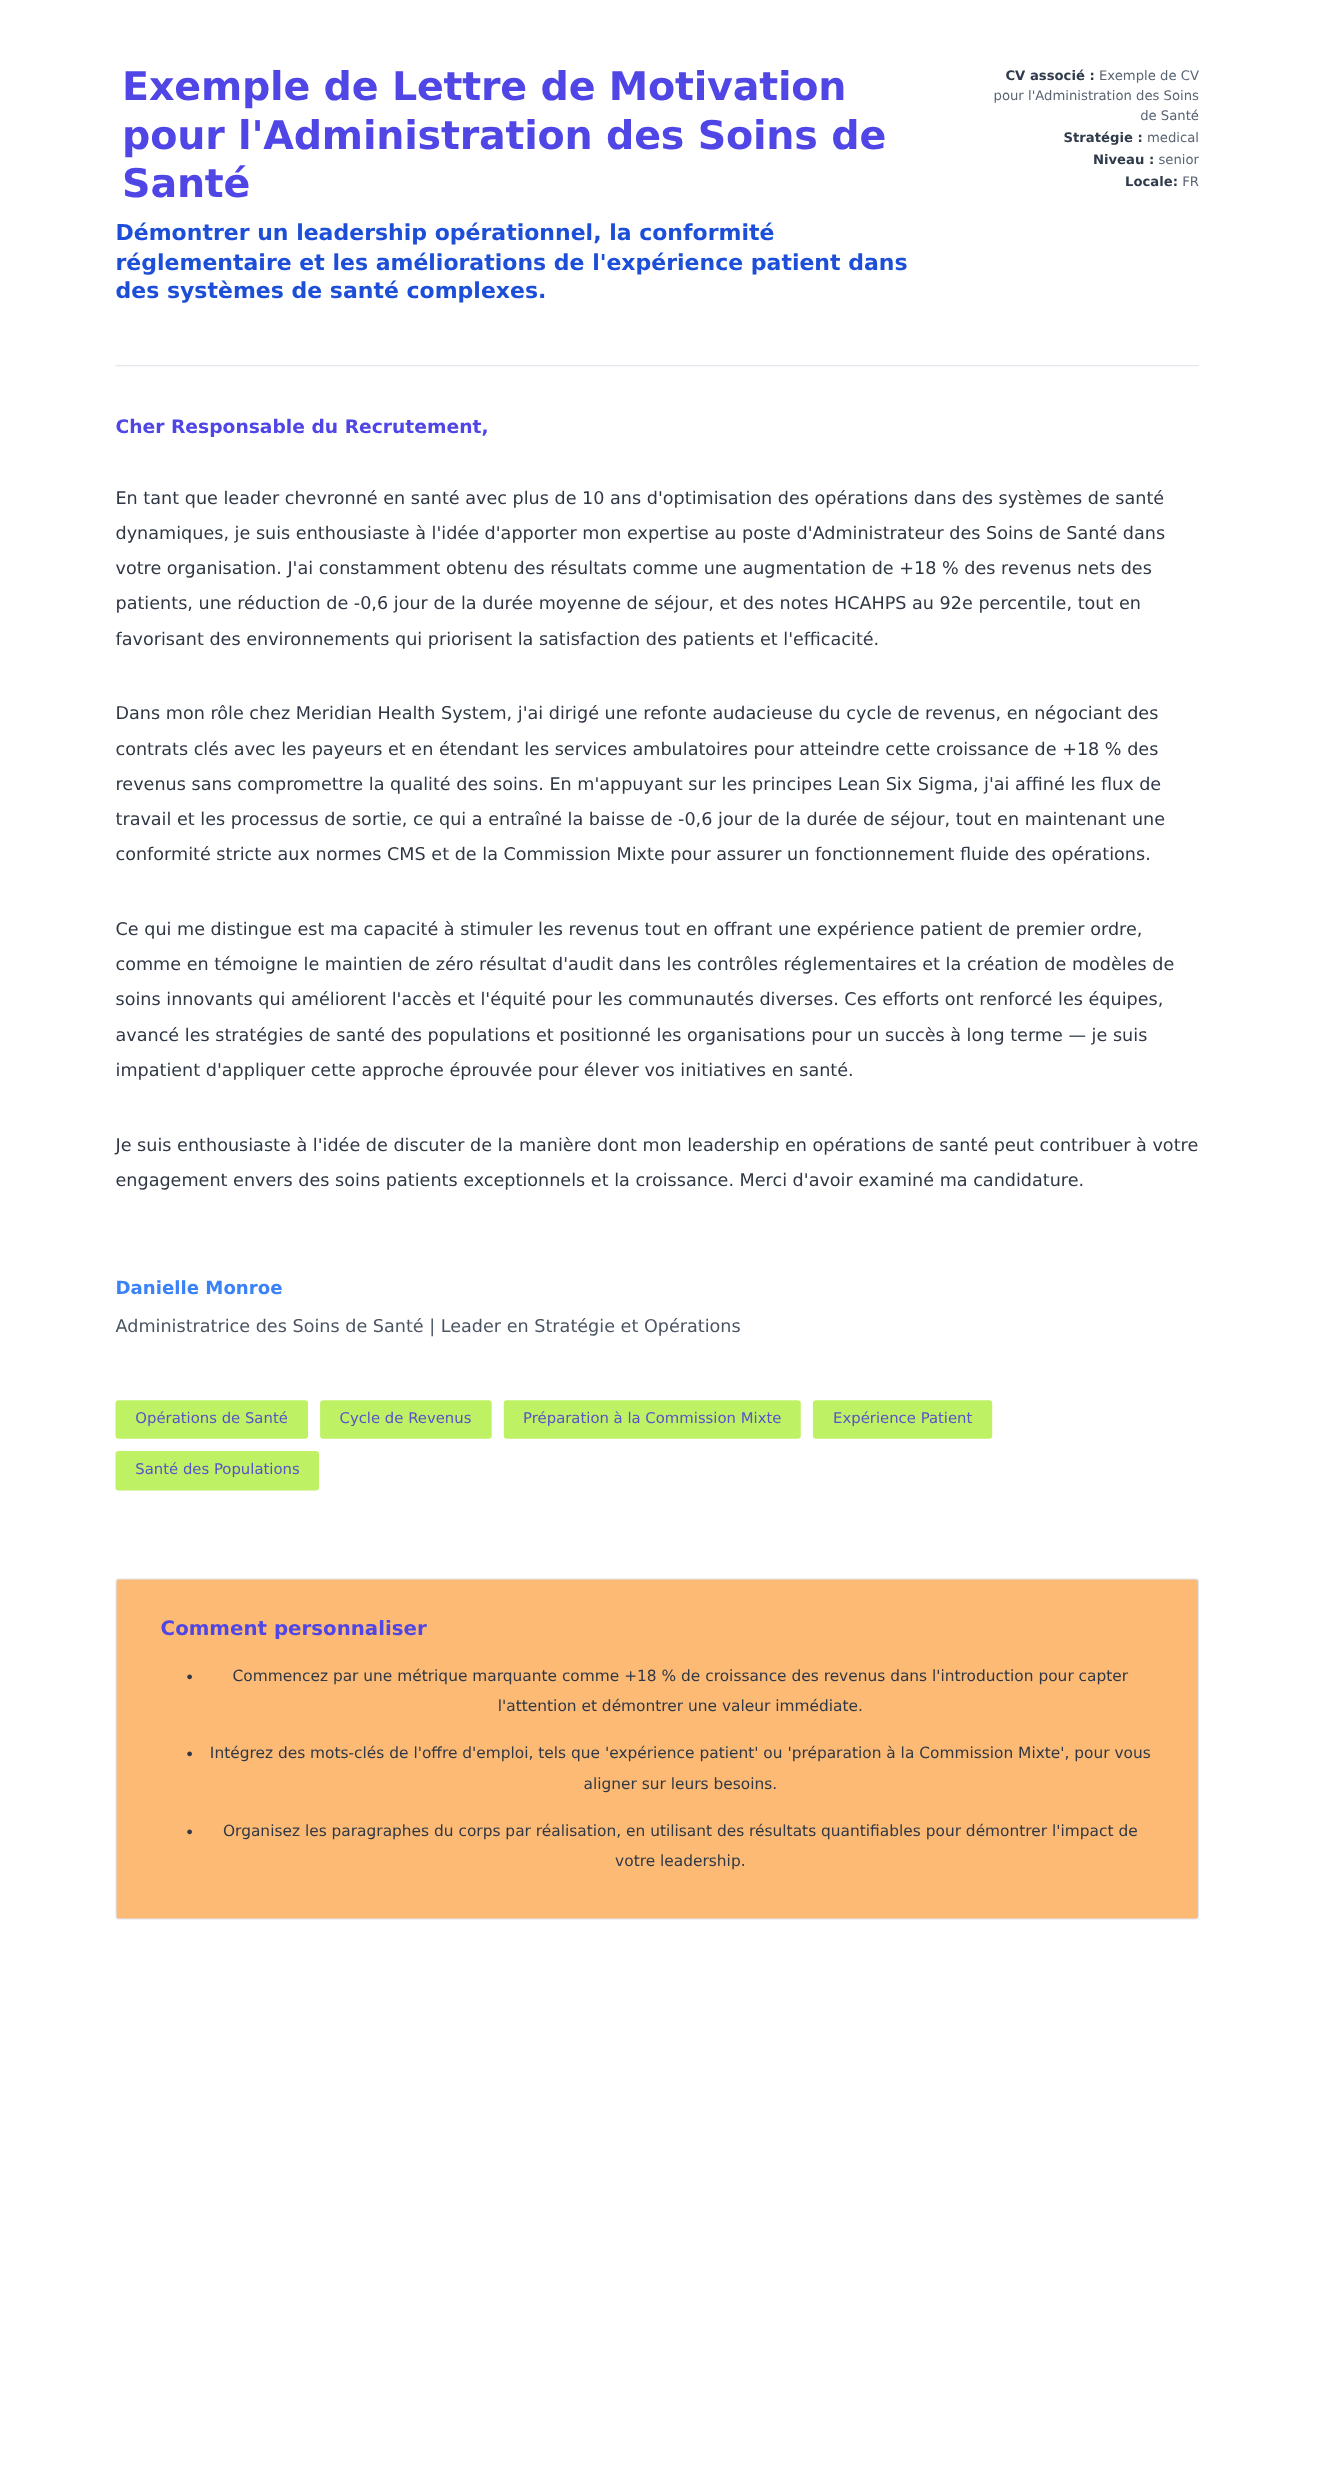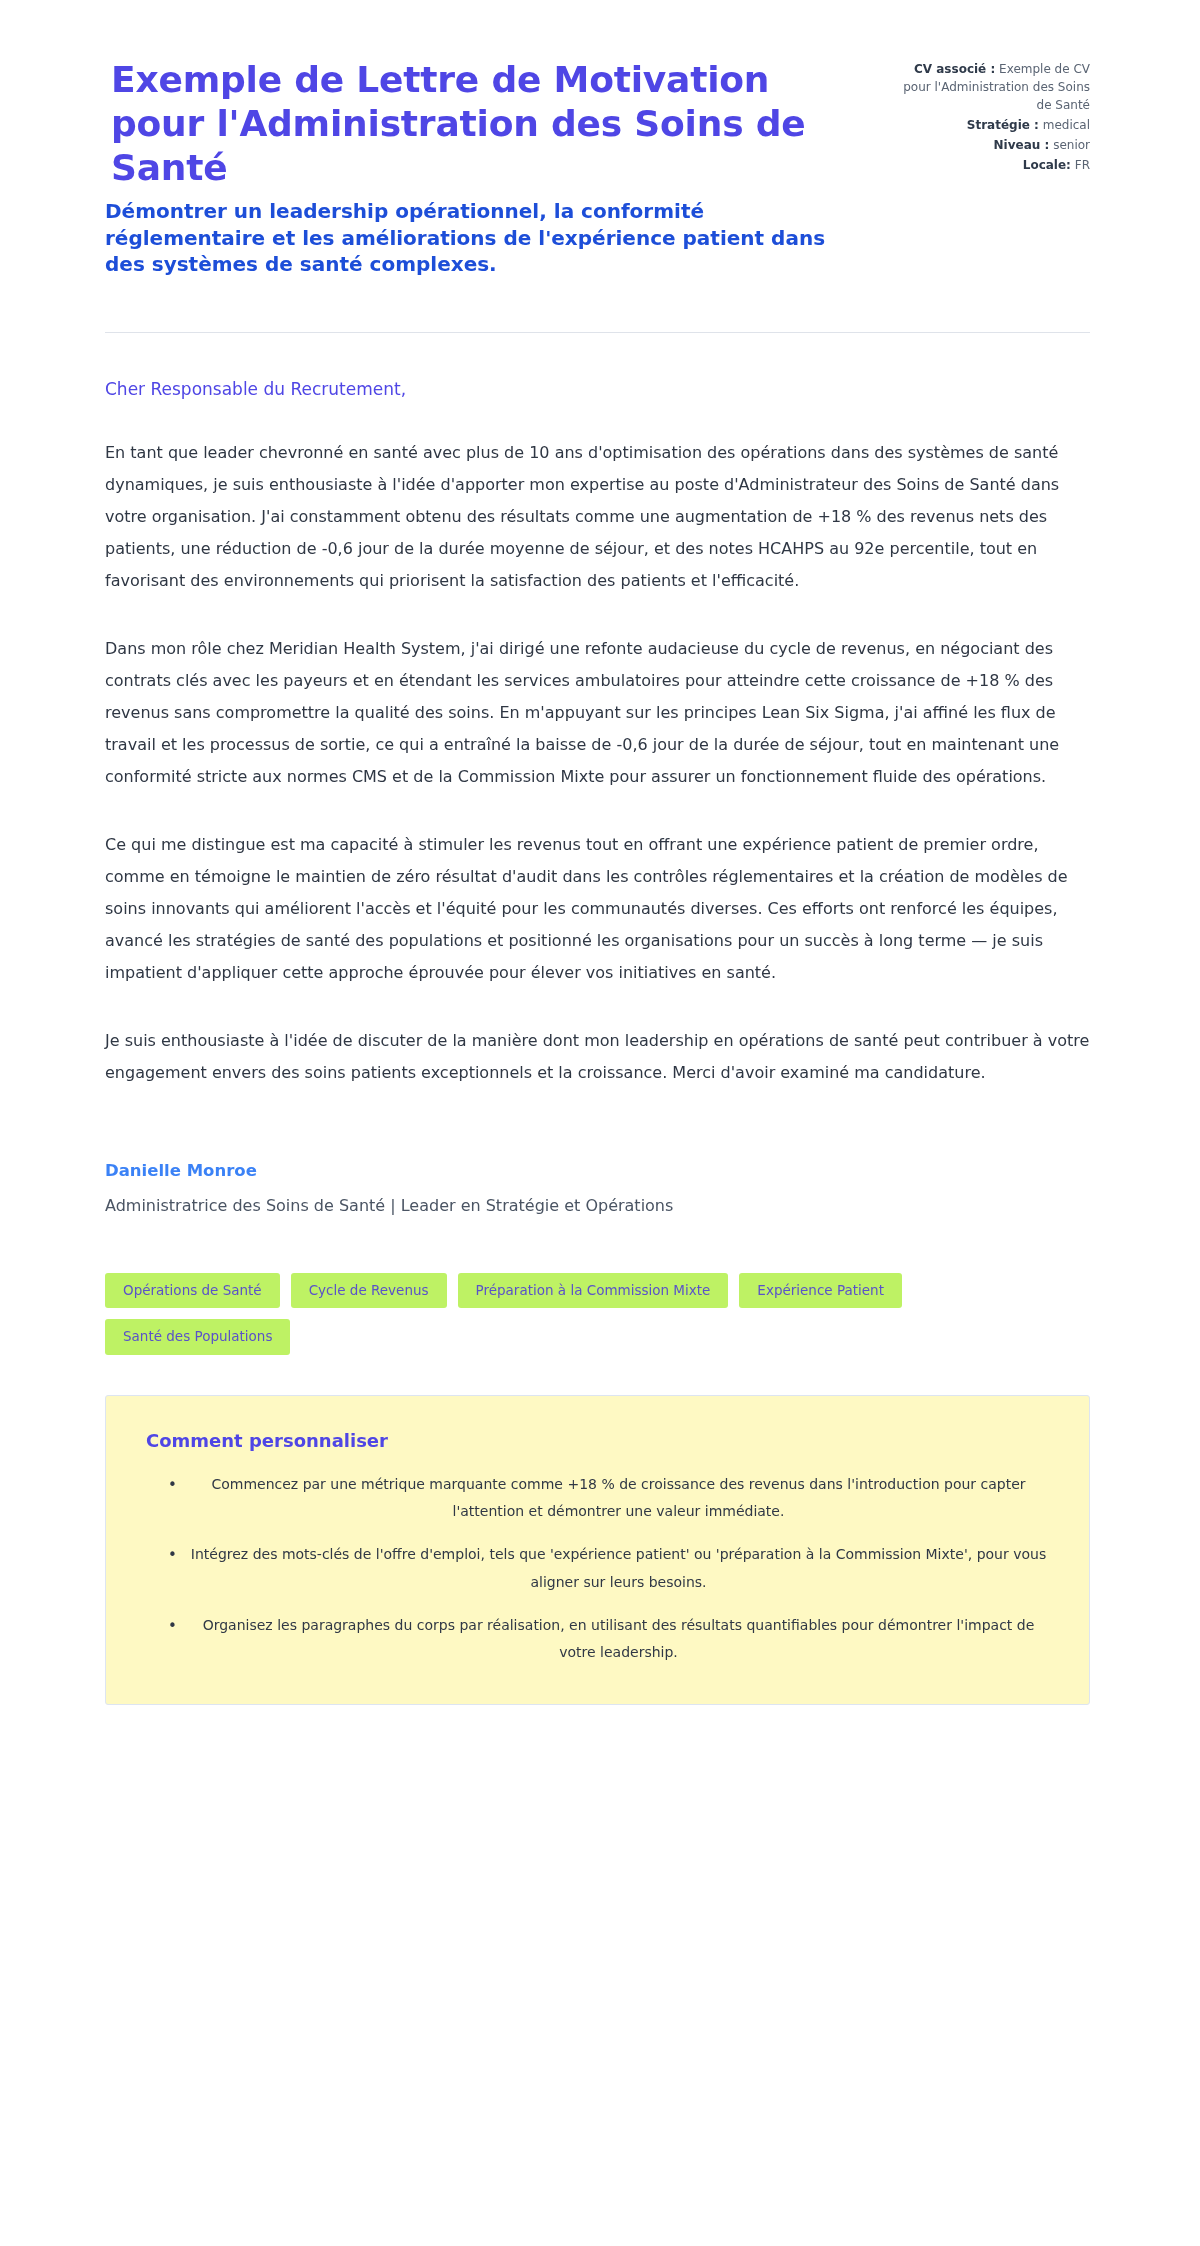--- a/index.html
+++ b/index.html
@@ -77,21 +77,21 @@
     border-top: 1px solid #dfe3ea;
     margin: 54px 0 0 0;
   }
 
   
   .letter {
     padding-top: 44px;
   }
   .salutation {
     font-size: 17px;
-    font-weight: normal;
+    font-weight: bold;
     color: #4f46e5;
     margin: 0 0 34px 0;
     line-height: 1.5;
   }
   .para {
     font-size: 16px;
     line-height: 2.0;
     color: #2f3744;
     margin: 0 0 36px 0;
     max-width: 1000px;
@@ -129,22 +129,22 @@
     color: #5a52c9;
     font-size: 13.5px;
     line-height: 1;
     padding: 11px 18px;
     border-radius: 3px;
     white-space: nowrap;
   }
 
   
   .callout {
-    margin-top: 40px;
-    background: #fef9c3;
+    margin-top: 80px;
+    background: #fdba74;
     border: 1px solid #dde5f1;
     border-radius: 3px;
     padding: 34px 40px 38px 40px;
     width: 985px;
     box-sizing: border-box;
   }
   .callout-title {
     margin: 0 0 20px 0;
     font-size: 18px;
     font-weight: bold;

